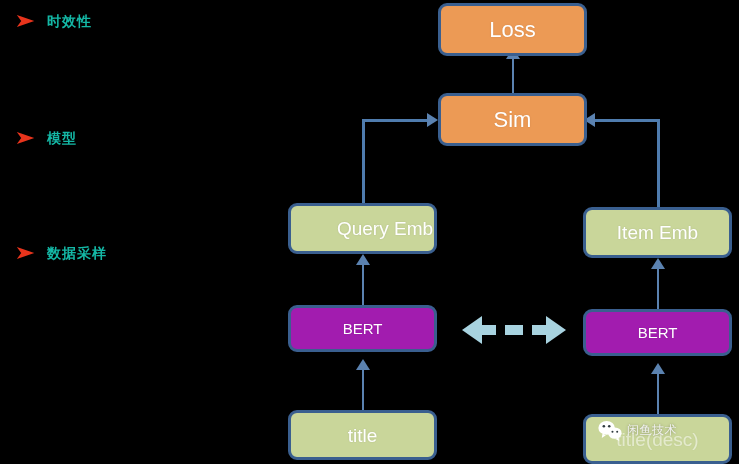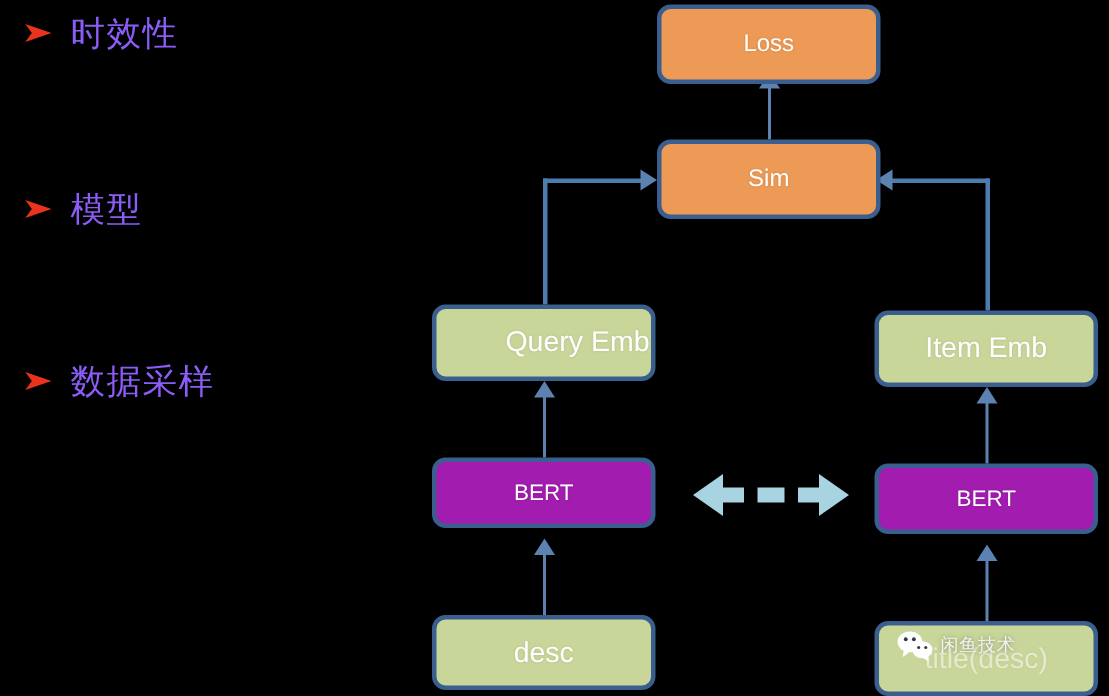--- a/index.html
+++ b/index.html
@@ -30,23 +30,23 @@
     color: #E8341C;
     font-size: 19px;
     line-height: 1;
     font-weight: 700;
     margin-right: 17px;
     transform: scaleX(1.35);
     transform-origin: left center;
     display: inline-block;
   }
   .bullet-text {
-    color: #8b5cf6;
-    font-size: 23px;
-    font-weight: 400;
+    color: #14b8a6;
+    font-size: 14px;
+    font-weight: 700;
     letter-spacing: 1px;
     line-height: 1;
   }
 
   
   .node {
     position: absolute;
     box-sizing: border-box;
     border: 3px solid #3A5F8F;
     border-radius: 9px;
@@ -58,21 +58,21 @@
     overflow: hidden;
   }
   .node.orange   { background: #EC9A55; }
   .node.peach    { background: #a21caf; }
   .node.green    { background: #C9D69A; }
 
   .node-label {
     line-height: 1;
     white-space: nowrap;
   }
-  .size-lg { font-size: 16px; }
+  .size-lg { font-size: 22px; }
   .size-md { font-size: 19px; }
   .size-sm { font-size: 15px; }
 
   
   .conn {
     position: absolute;
     background: #5B82B0;
   }
   .conn.v { width: 2px; }
   .conn.h { height: 2px; }
@@ -227,21 +227,21 @@
 
   <div class="node peach" style="left:288px; top:305px; width:149px; height:47px;">
     <span class="node-label size-sm">BERT</span>
   </div>
 
   <div class="node peach" style="left:583px; top:309px; width:149px; height:47px;">
     <span class="node-label size-sm">BERT</span>
   </div>
 
   <div class="node green" style="left:288px; top:410px; width:149px; height:50px;">
-    <span class="node-label size-md">desc</span>
+    <span class="node-label size-md">title</span>
   </div>
 
   <div class="node green" style="left:583px; top:414px; width:149px; height:50px;">
     <span class="node-label size-md obscured-label" style="position:static; opacity:0.5;">title(desc)</span>
   </div>
 
   <div class="watermark" style="left:598px; top:420px;">
     <svg class="wm-logo" viewBox="0 0 32 28">
       <ellipse cx="11.5" cy="10.5" rx="11" ry="9.2" fill="#FFFFFF"></ellipse>
       <path d="M6 18 L5 24 L10.5 20.2 Z" fill="#FFFFFF"></path>

